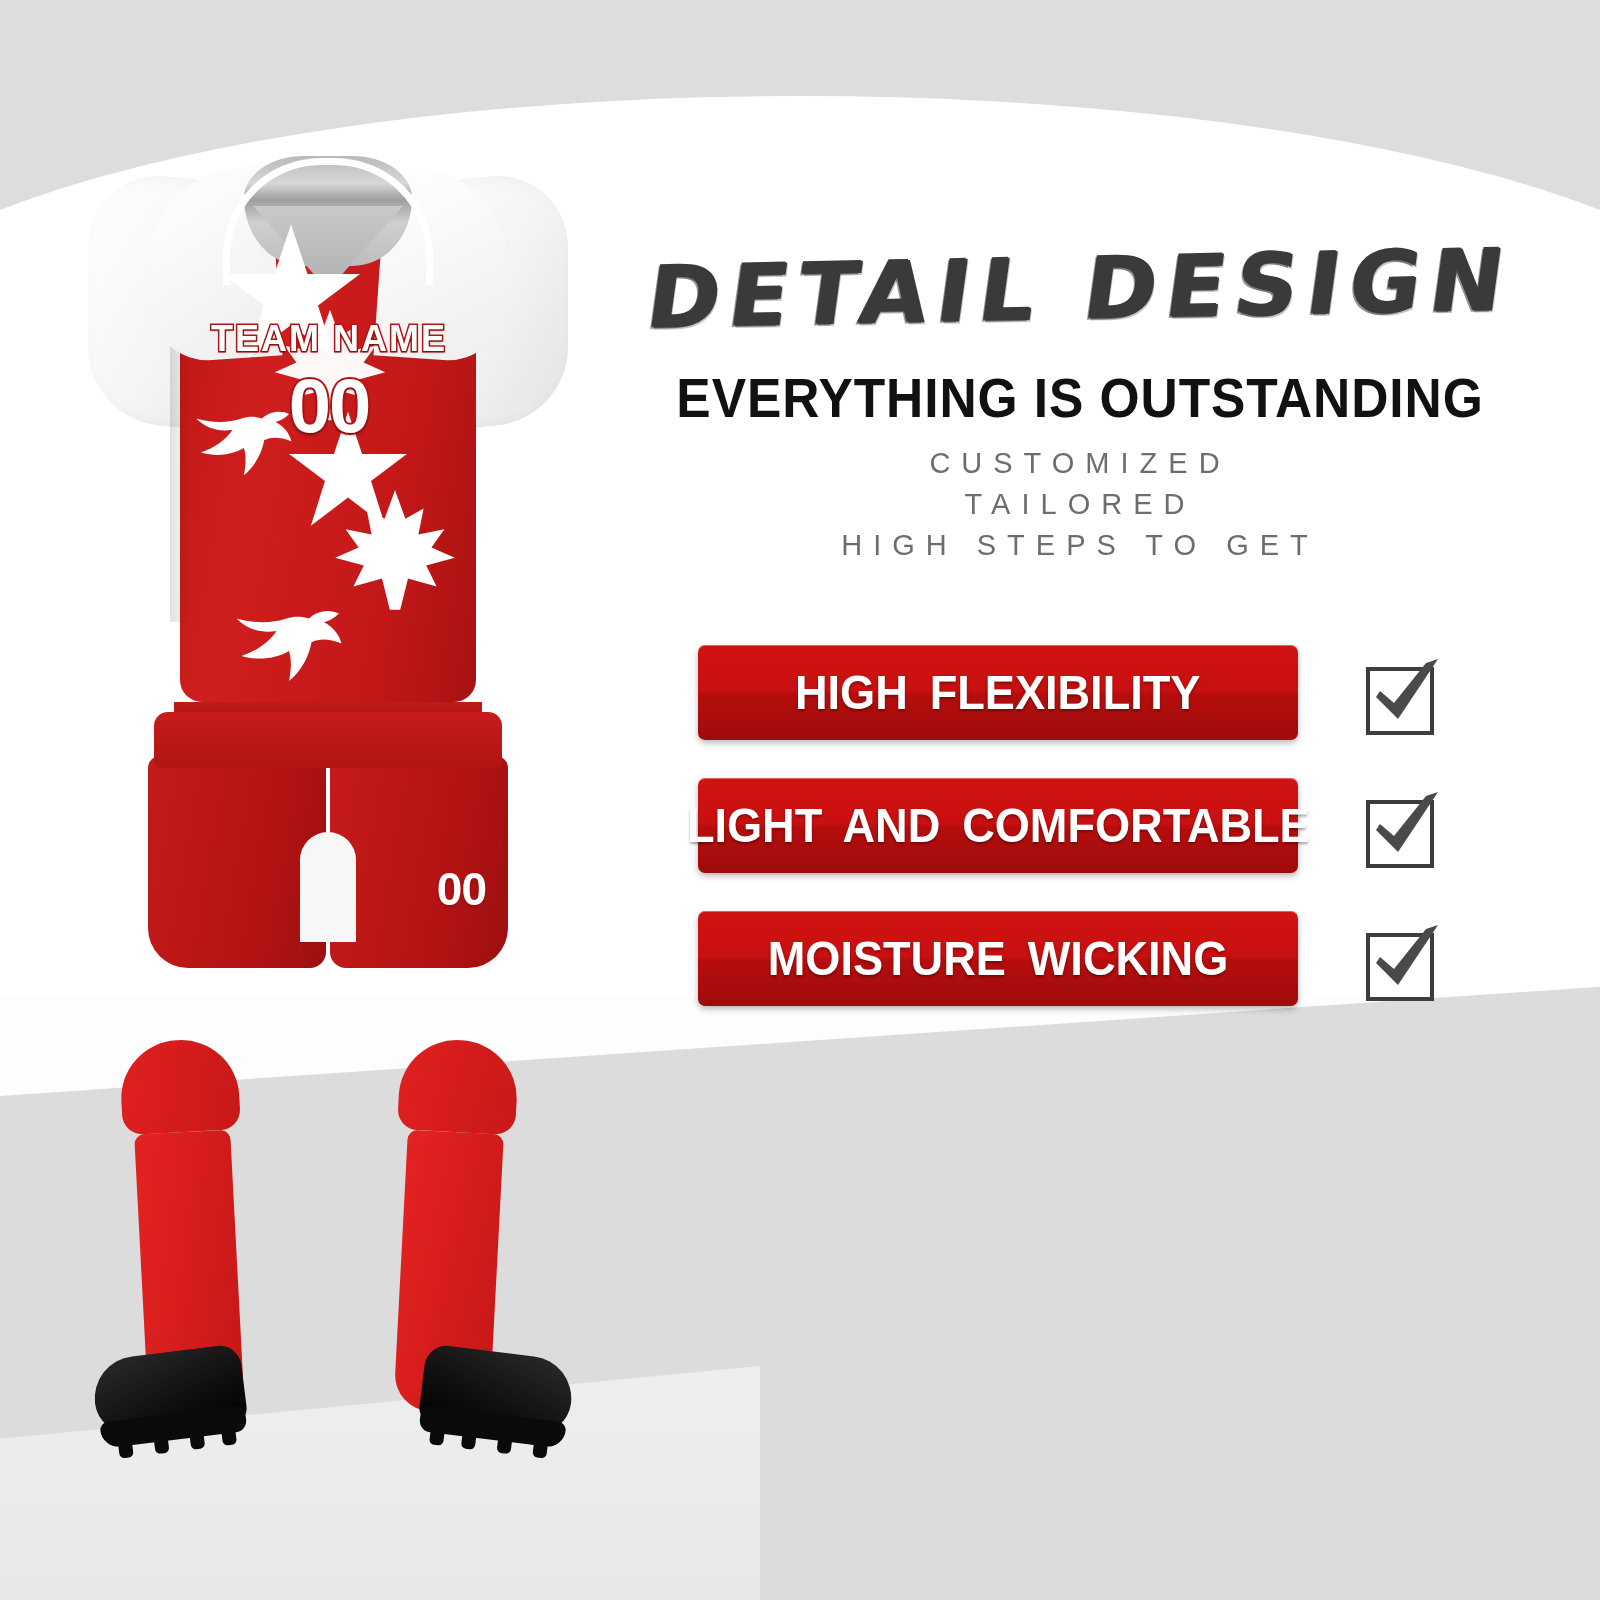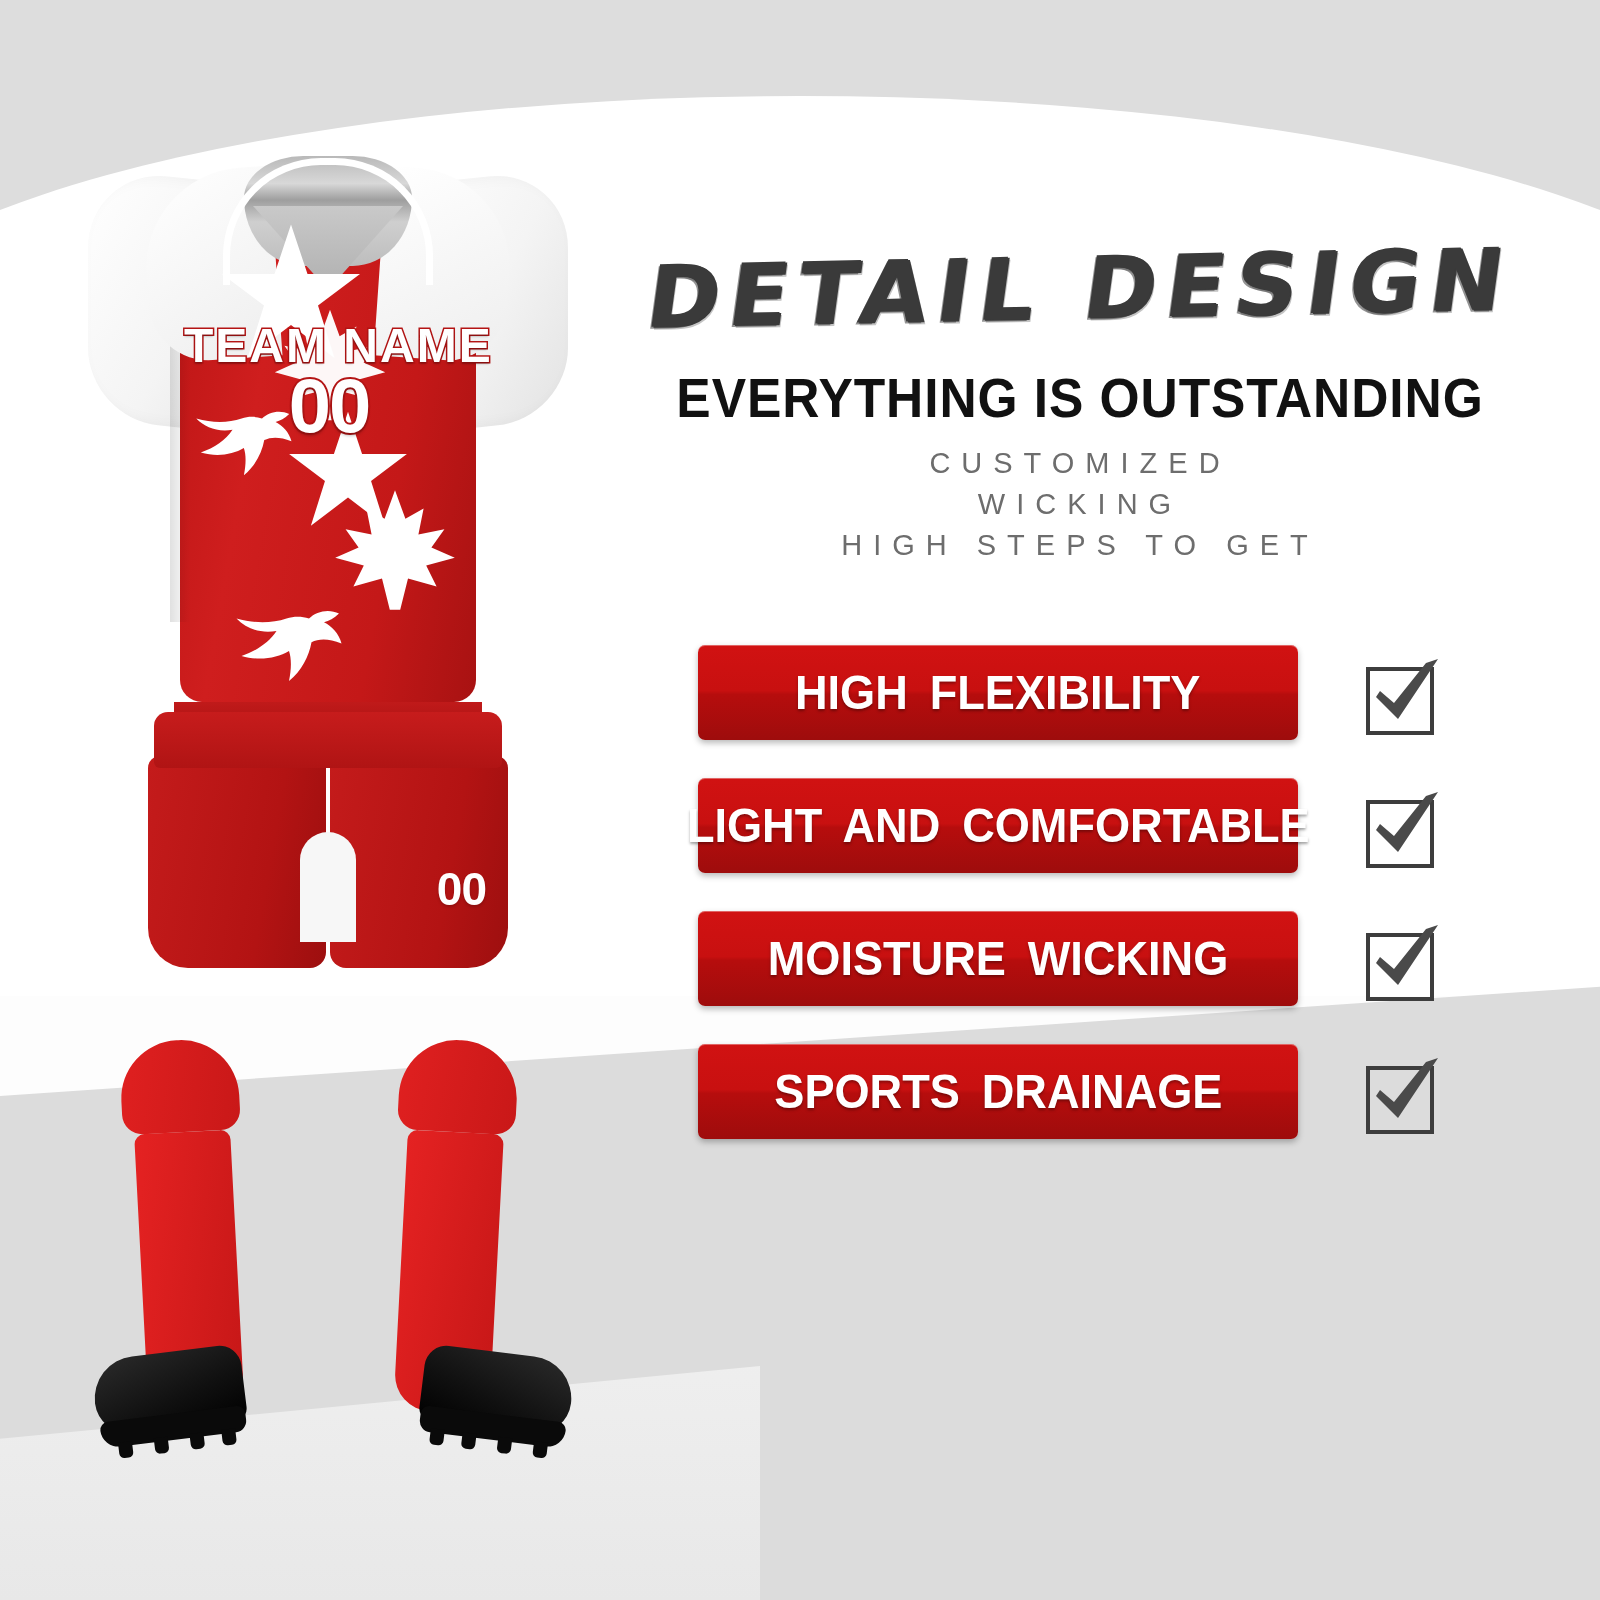--- a/index.html
+++ b/index.html
@@ -82,21 +82,21 @@
   .star1{left:128px;top:70px;width:150px;height:150px;}
   .star2{left:196px;top:258px;width:128px;height:128px;}
   .leaf1{left:182px;top:150px;width:120px;height:130px;opacity:.97;}
   .leaf2{left:242px;top:330px;width:130px;height:140px;}
   .dove1{left:106px;top:250px;width:136px;height:96px;}
   .dove2{left:146px;top:448px;width:150px;height:106px;}
 
   .team-name{
     position:absolute;left:96px;top:168px;width:290px;text-align:center;
     font-family:"Liberation Sans Narrow","Liberation Sans",sans-serif;
-    font-weight:700;font-size:48px;letter-spacing:2px;color:#ffffff;
+    font-weight:700;font-size:36px;letter-spacing:2px;color:#ffffff;
     -webkit-text-stroke:3px #b41414;paint-order:stroke fill;
     text-shadow:0 2px 2px rgba(0,0,0,.25);white-space:nowrap;
   }
   .jersey-num{
     position:absolute;left:96px;top:212px;width:290px;text-align:center;
     font-family:"Liberation Sans Narrow","Liberation Sans",sans-serif;
     font-weight:700;font-size:76px;letter-spacing:-2px;color:#ffffff;
     -webkit-text-stroke:4px #b41414;paint-order:stroke fill;
     text-shadow:0 3px 3px rgba(0,0,0,.22);
   }
@@ -269,21 +269,21 @@
       <div class="stud" style="left:90px"></div>
       <div class="stud" style="left:122px"></div>
     </div>
   </div>
 
   <div class="info">
 
     <div class="title-brush">DETAIL DESIGN</div>
     <div class="subtitle">EVERYTHING IS OUTSTANDING</div>
     <div class="tagline t1">CUSTOMIZED</div>
-    <div class="tagline t2">WICKING</div>
+    <div class="tagline t2">TAILORED</div>
     <div class="tagline t3">HIGH STEPS TO GET</div>
 
     <div class="features">
 
       <div class="feature-row">
         <div class="banner">
           <span class="banner-label">HIGH FLEXIBILITY</span>
         </div>
         <div class="check">
           <div class="box"></div>
@@ -310,27 +310,16 @@
           <span class="banner-label">MOISTURE WICKING</span>
         </div>
         <div class="check">
           <div class="box"></div>
           <svg viewBox="0 0 86 86">
             <path d="M18 44 L22 38 L36 50 L68 10 L80 6 L40 66 Z" fill="#4a4a4a"></path>
           </svg>
         </div>
       </div>
 
-      <div class="feature-row">
-        <div class="banner">
-          <span class="banner-label">SPORTS DRAINAGE</span>
-        </div>
-        <div class="check">
-          <div class="box"></div>
-          <svg viewBox="0 0 86 86">
-            <path d="M18 44 L22 38 L36 50 L68 10 L80 6 L40 66 Z" fill="#4a4a4a"></path>
-          </svg>
-        </div>
-      </div>
 
     </div>
   </div>
 </div>
 
 </body></html>

